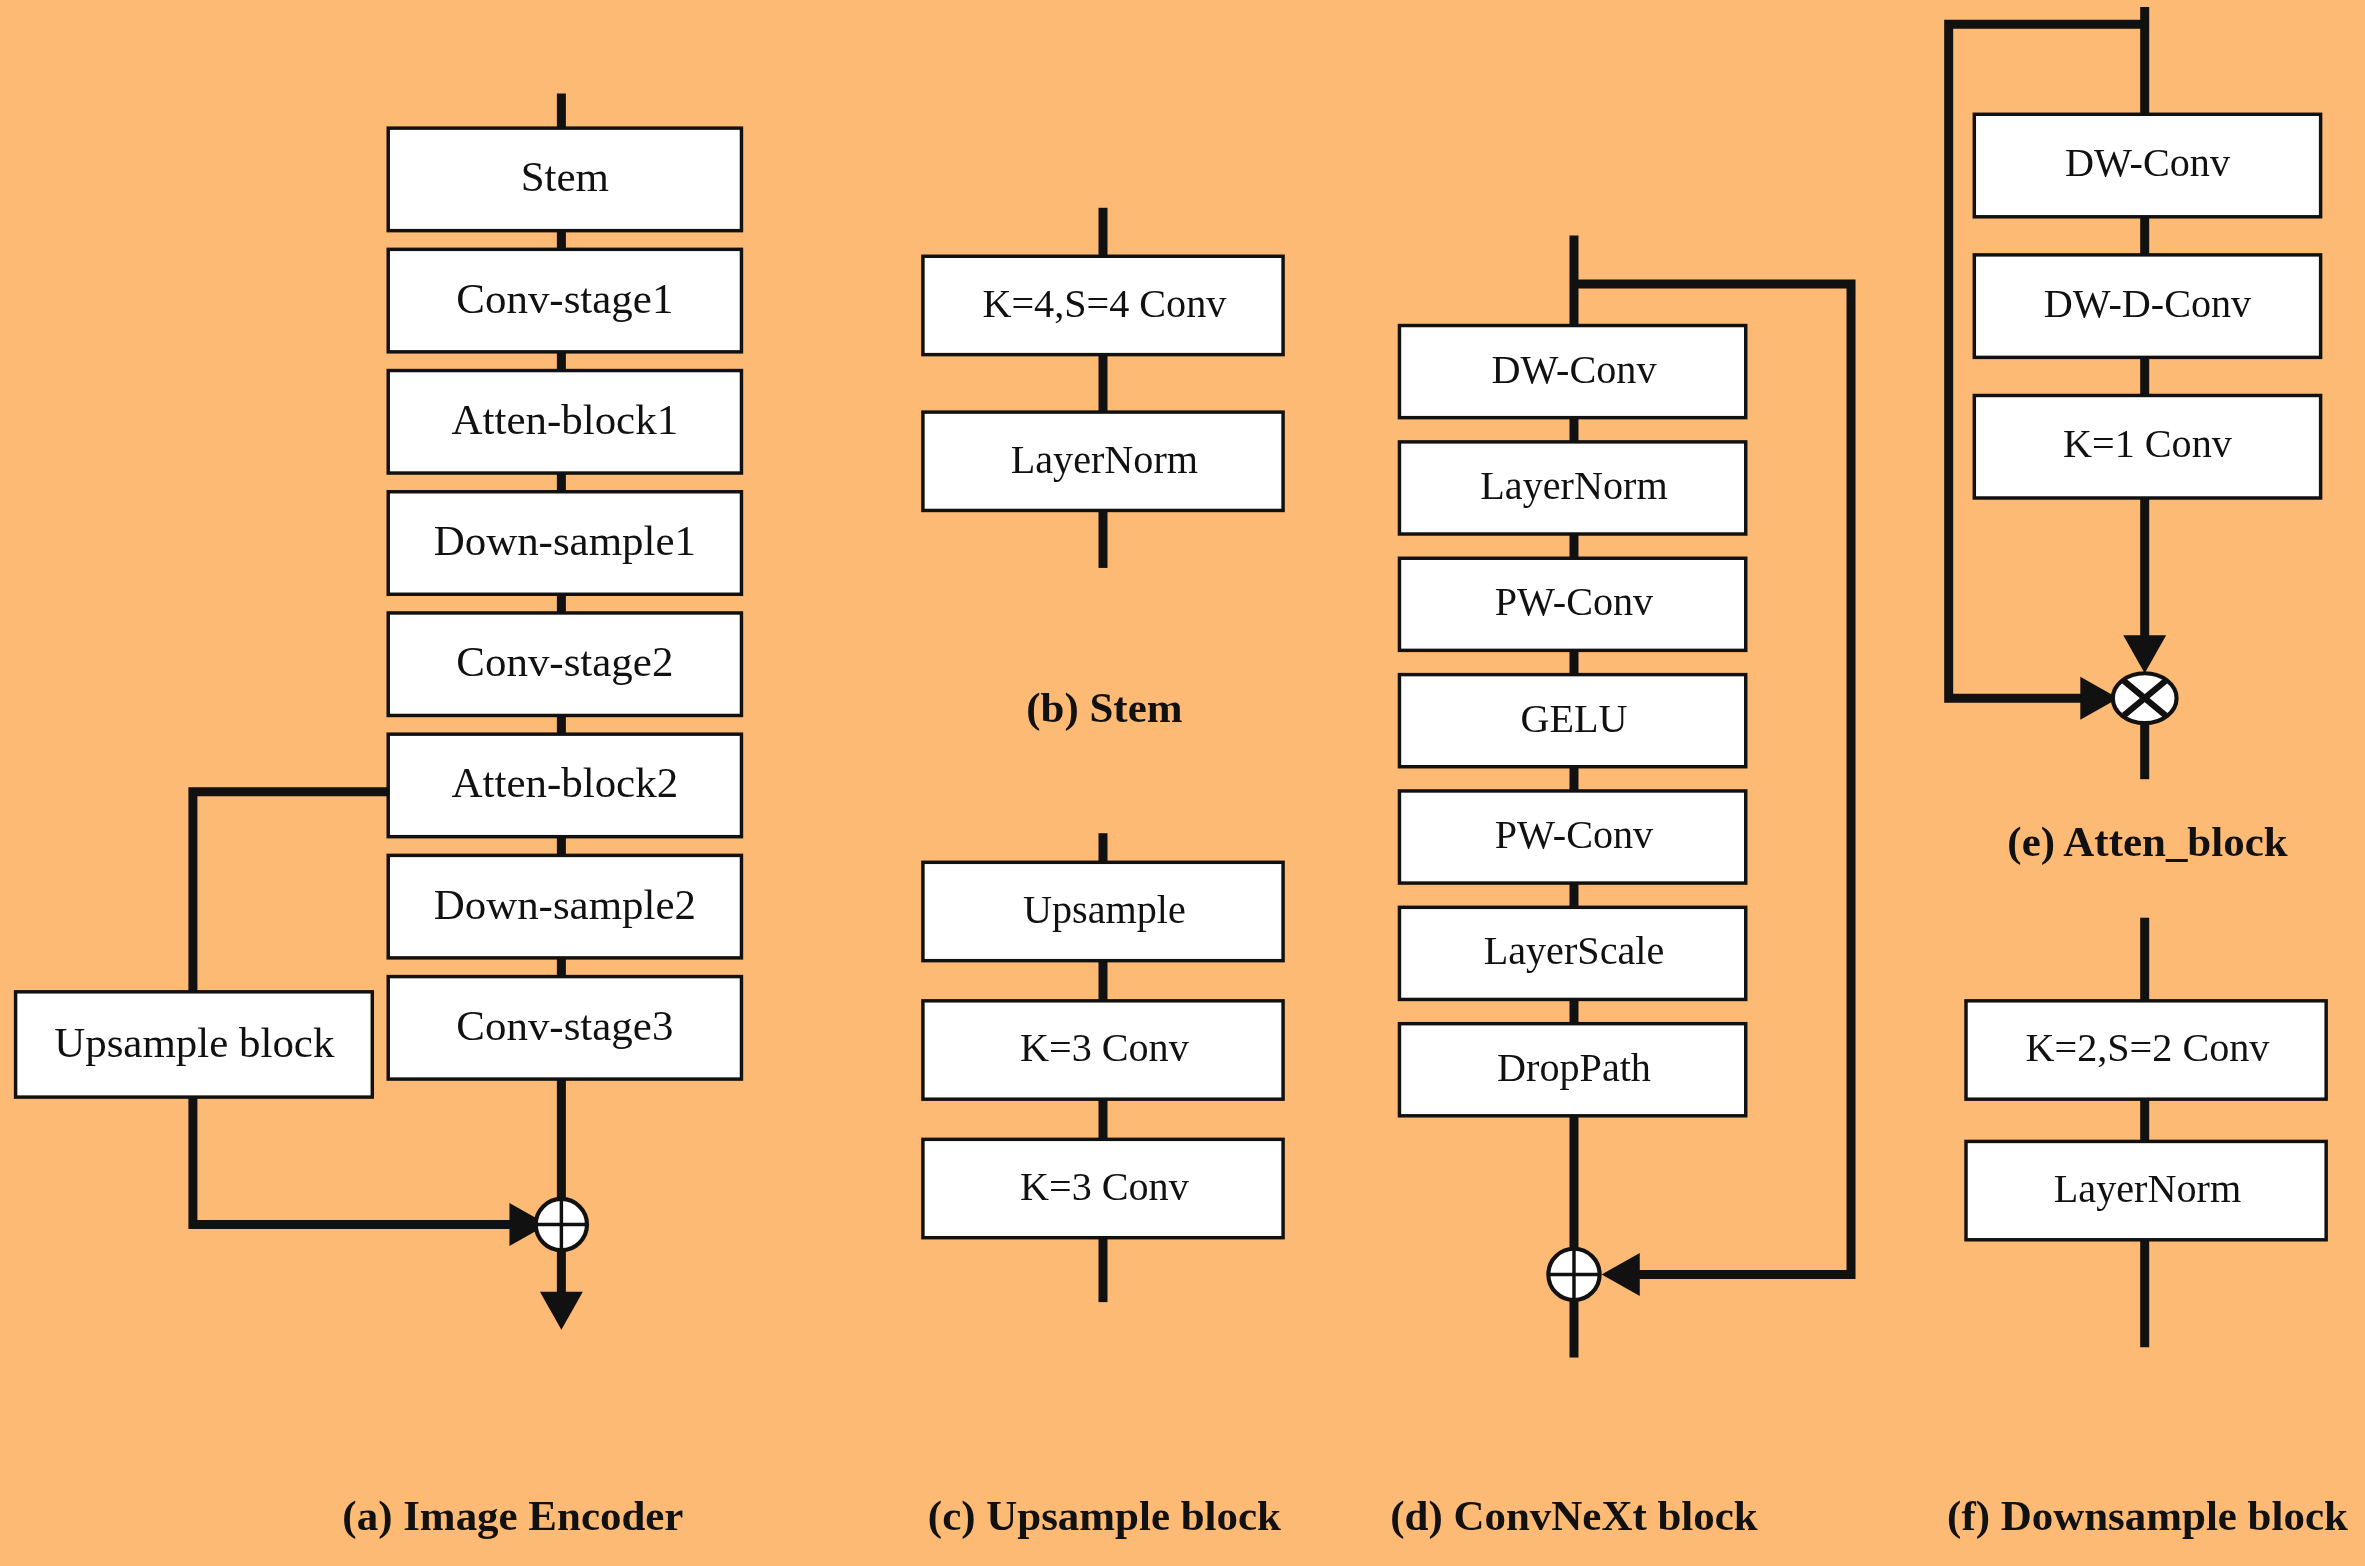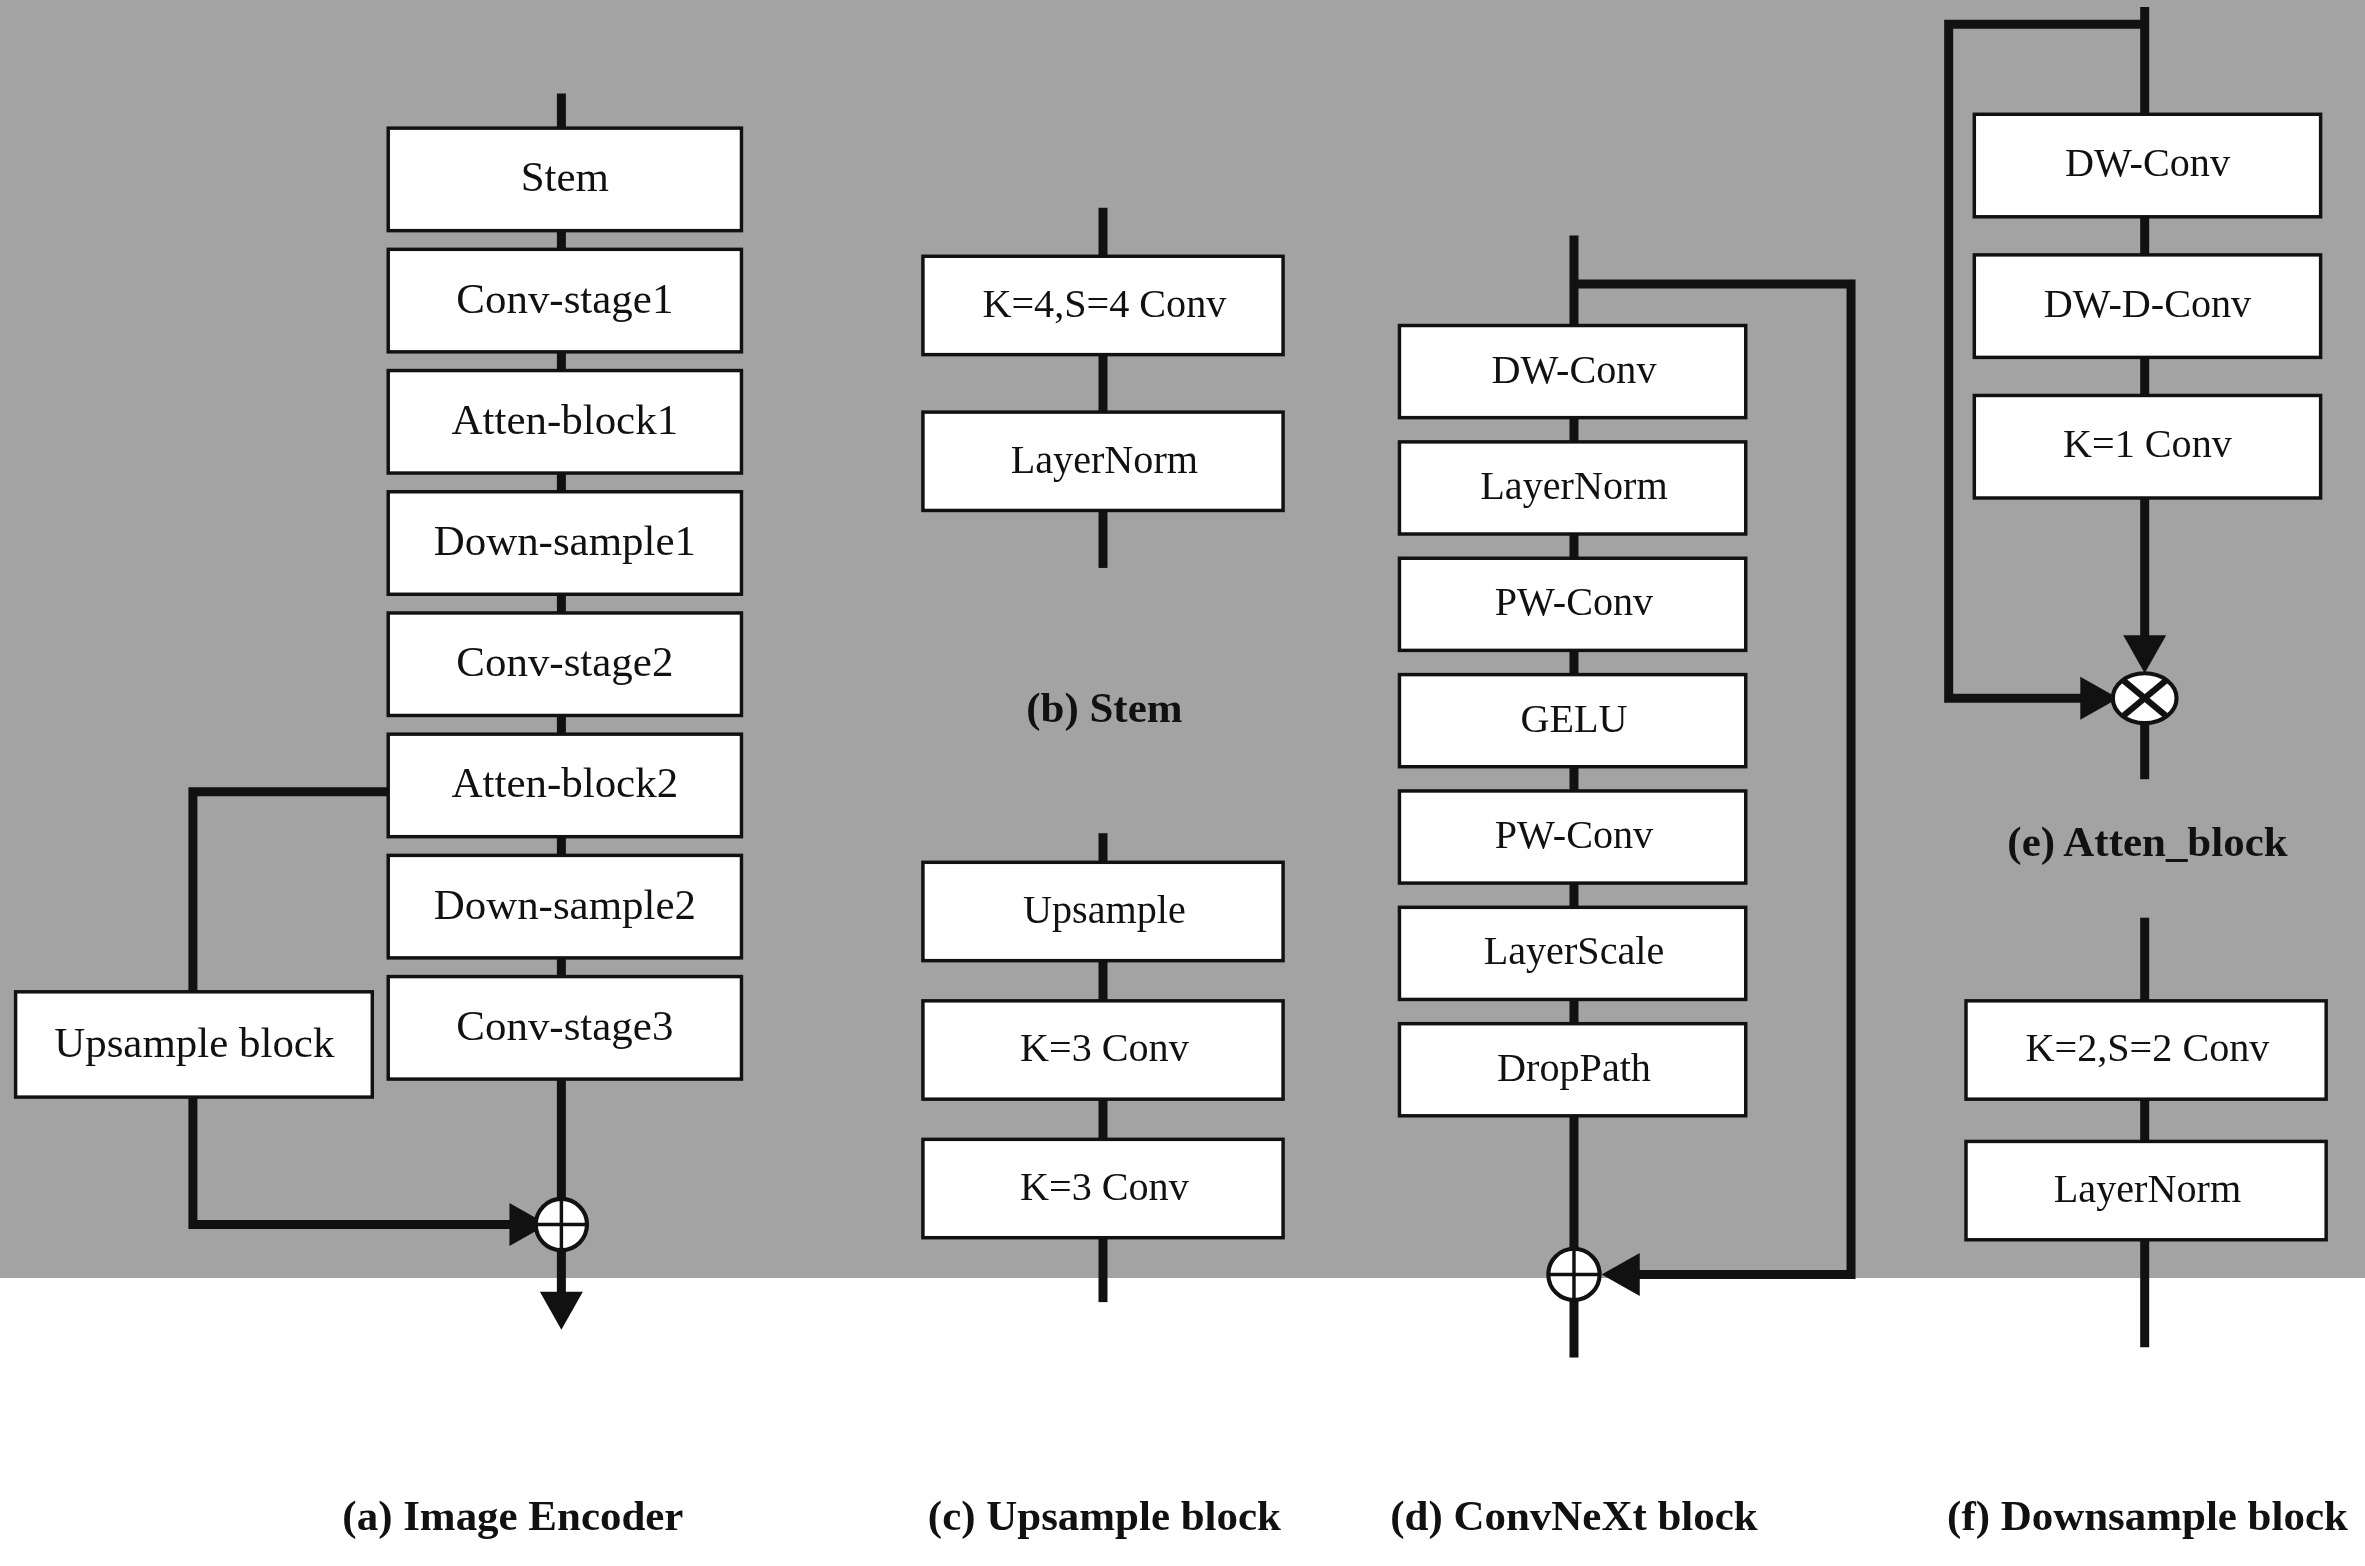--- a/index.html
+++ b/index.html
@@ -9,22 +9,22 @@
   }
   body {
     width: 2366px;
     height: 1566px;
     font-family: "Liberation Serif", "DejaVu Serif", serif;
     overflow: hidden;
   }
   #diagram-root {
     position: relative;
     width: 2366px;
-    height: 1278px;
-    background: #a3a3a3;
+    height: 1566px;
+    background: #fdba74;
   }
   svg#diagram-svg {
     position: absolute;
     top: 0;
     left: 0;
     width: 2366px;
     height: 1566px;
     display: block;
   }
   .node-box {

